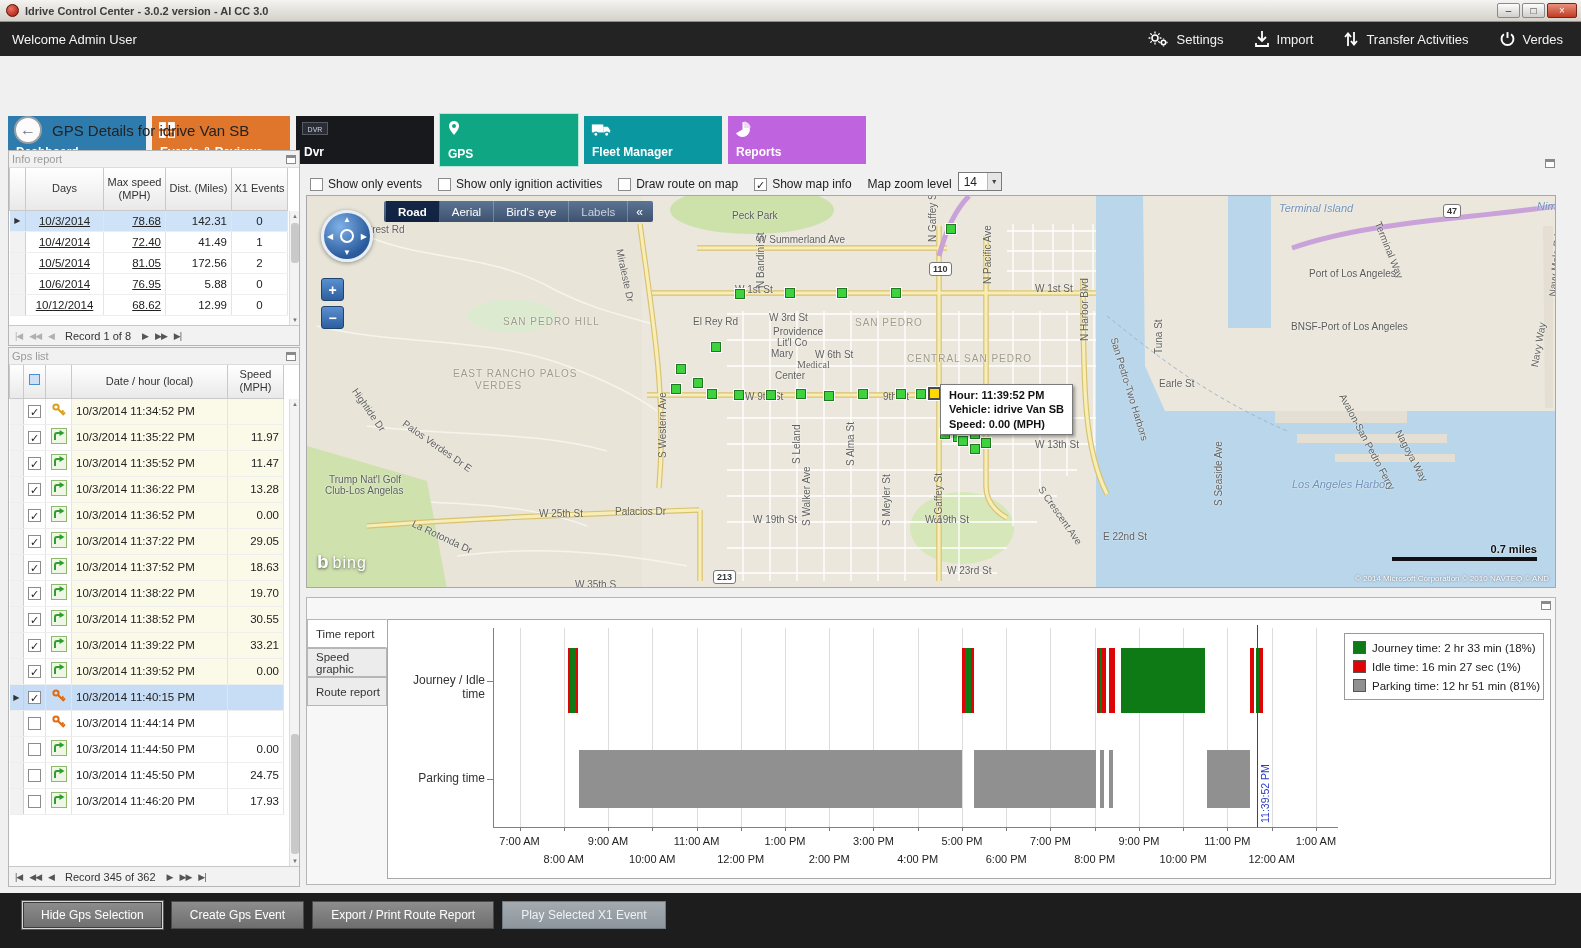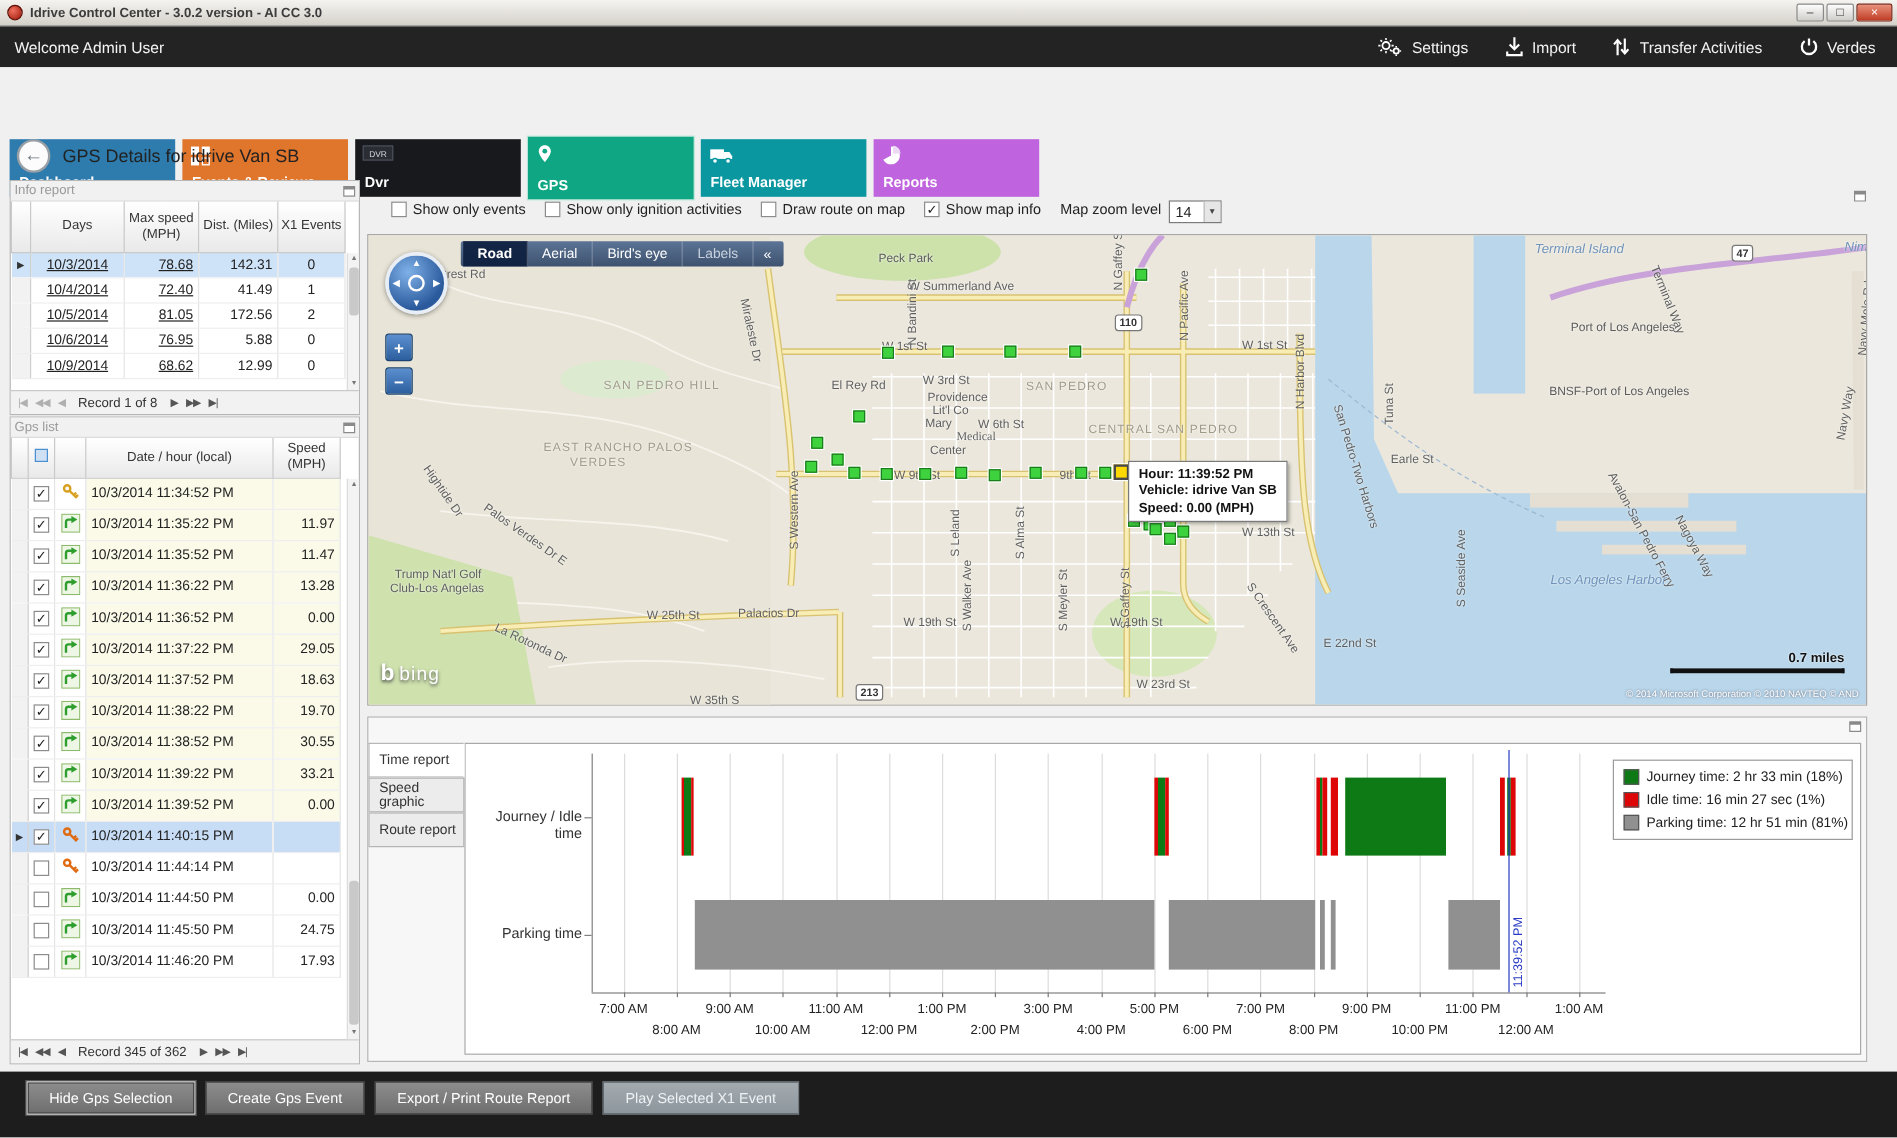--- a/index.html
+++ b/index.html
@@ -47,21 +47,21 @@
 #gps-table tr.selected td{background:#c7dcf5}
 .cb{display:inline-block;width:13px;height:13px;border:1px solid #8c8c8c;background:#fff;vertical-align:middle;text-align:center;line-height:12px;font-size:11px;color:#222;cursor:pointer}
 .recnav{position:absolute;left:0;bottom:0;width:100%;height:20px;background:#f2f2f2;border-top:1px solid #c8c8c8;display:flex;align-items:center;font-size:9px;color:#555;padding:0 4px;gap:3px}
 .nav-b{cursor:pointer;padding:0 2px;color:#555;letter-spacing:-1px}
 .nav-b.dim{color:#b0b0b0}
 .rec-txt{font-size:11px;color:#333;margin:0 6px;letter-spacing:0}
 .vscroll{position:absolute;width:10px;background:#f3f3f3;border-left:1px solid #dcdcdc}
 .vthumb{position:absolute;left:1px;width:8px;background:#c9c9c9;border-radius:3px}
 .varrow{position:absolute;left:0;width:10px;height:10px;font-size:6px;color:#777;text-align:center;line-height:10px}
 
-.map-options{position:absolute;left:326px;top:167px;width:1246px;height:24px;display:flex;align-items:flex-start;font-size:12px;color:#222}
+.map-options{position:absolute;left:310px;top:167px;width:1246px;height:24px;display:flex;align-items:flex-end;font-size:12px;color:#222}
 .mo-item{display:flex;align-items:center;gap:5px;margin-right:16px;cursor:pointer}
 .zoom-select{width:44px;height:19px;border:1px solid #7a7a7a;background:#fff;display:flex;align-items:center;font-size:12px;padding-left:5px;margin-left:6px;cursor:pointer}
 .zoom-select .arr{margin-left:auto;font-size:7px;color:#444;background:#e6e6e6;height:100%;display:flex;align-items:center;padding:0 3px;border-left:1px solid #bbb}
 
 #map{position:absolute;left:306px;top:195px;width:1250px;height:393px;overflow:hidden;border:1px solid #a8a8a8;background:#ebe7dc}
 .mlab{position:absolute;font-size:10px;color:#5f5f5f;white-space:nowrap;transform-origin:left top;text-shadow:0 0 2px #fff}
 .mlab.area{color:#a09a8a;letter-spacing:1px;font-size:10px}
 .mlab.water{color:#6f93bb;font-style:italic;font-size:11px}
 .mlab.place{color:#5a5a5a;font-size:10px}
 .shield{position:absolute;background:#fff;border:1px solid #777;border-radius:3px;font-size:9px;font-weight:bold;color:#333;padding:0 3px;line-height:12px}
@@ -278,21 +278,21 @@
           </tr>
           <tr>
             <td class="gut"></td>
             <td class="lnk ctr">10/6/2014</td>
             <td class="lnk num">76.95</td>
             <td class="num">5.88</td>
             <td class="ctr">0</td>
           </tr>
           <tr>
             <td class="gut"></td>
-            <td class="lnk ctr">10/9/2014</td>
+            <td class="lnk ctr">10/12/2014</td>
             <td class="lnk num">68.62</td>
             <td class="num">12.99</td>
             <td class="ctr">0</td>
           </tr>
         </tbody>
     </table>
     <div class="recnav">
       <span class="nav-b dim">|◀</span>
       <span class="nav-b dim">◀◀</span>
       <span class="nav-b dim">◀</span>

